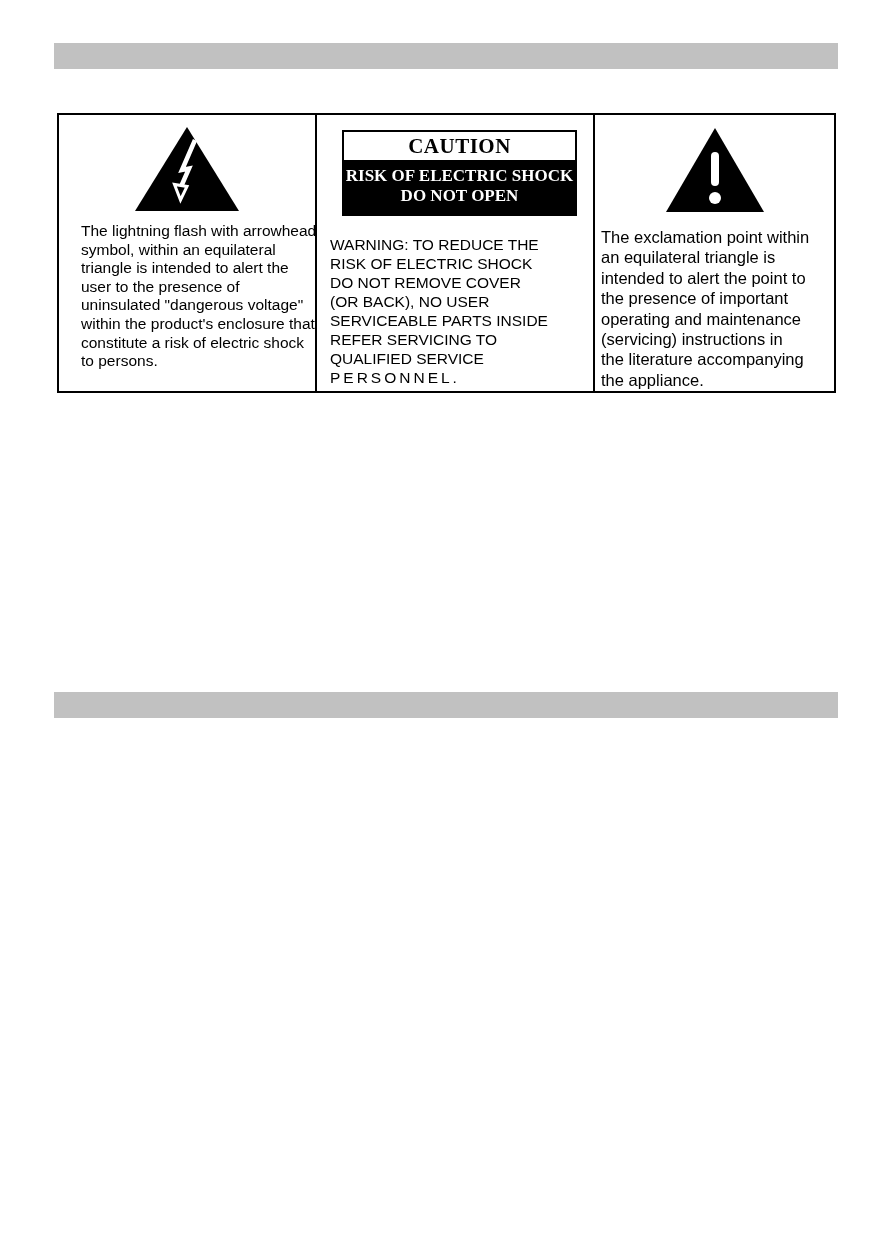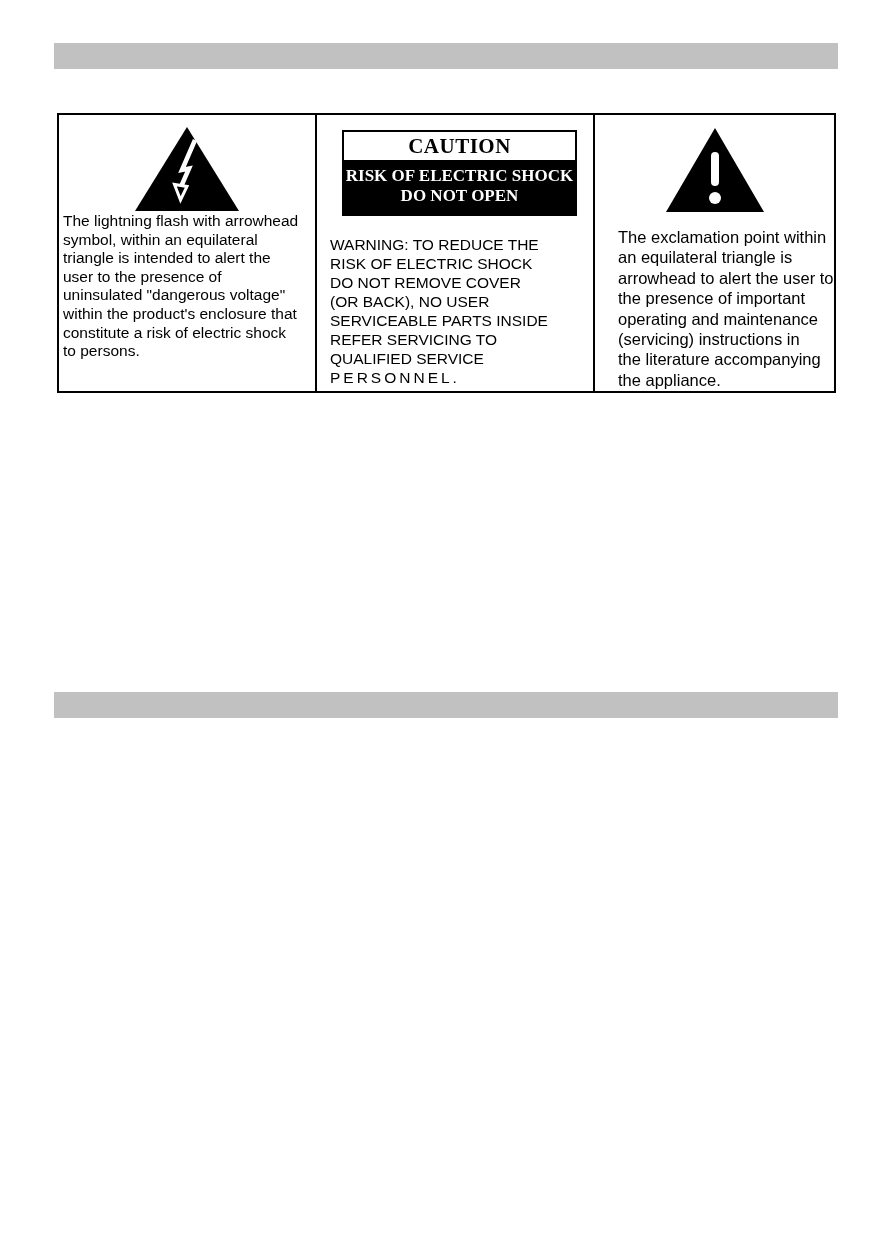--- a/index.html
+++ b/index.html
@@ -39,27 +39,28 @@
   .panel-left  { width: 258px; border-right: 2px solid var(--ink, #000); }
   .panel-mid   { width: 278px; border-right: 2px solid var(--ink, #000); }
   .panel-right { flex: 1; }
 
   .symbol-wrap { display: flex; justify-content: center; }
   .panel-left  .symbol-wrap { margin-top: 11px; }
   .panel-right .symbol-wrap { margin-top: 12px; }
 
   .panel-text { white-space: nowrap; }
   .panel-left .panel-text {
-    padding-left: 4px;
+    margin-top: 10px;
+    padding-left: 22px;
     font-size: 15.5px;
     line-height: 18.6px;
   }
   .panel-right .panel-text {
     margin-top: 14px;
-    padding-left: 23px;
+    padding-left: 6px;
     font-size: 16.5px;
     line-height: 20.4px;
   }
 
   .caution-label {
     width: 235px;
     margin: 15px 0 0 25px;
     border: 2px solid var(--ink, #000);
     font-family: Liberation Serif, serif;
   }
@@ -140,21 +141,21 @@
     <div class="symbol-wrap">
       <svg width="100" height="86" viewBox="0 0 100 86" aria-hidden="true">
         <polygon points="50,1 99,85 1,85" fill="#000"></polygon>
         <rect x="46" y="25" width="8" height="34" rx="4" fill="#fff"></rect>
         <circle cx="50" cy="71" r="6" fill="#fff"></circle>
       </svg>
     </div>
     <div class="panel-text">
       <div>The exclamation point within</div>
       <div>an equilateral triangle is</div>
-      <div>arrowhead to alert the user to</div>
+      <div>intended to alert the point to</div>
       <div>the presence of important</div>
       <div>operating and maintenance</div>
       <div>(servicing) instructions in</div>
       <div>the literature accompanying</div>
       <div>the appliance.</div>
     </div>
   </section>
 
 </div>
 

